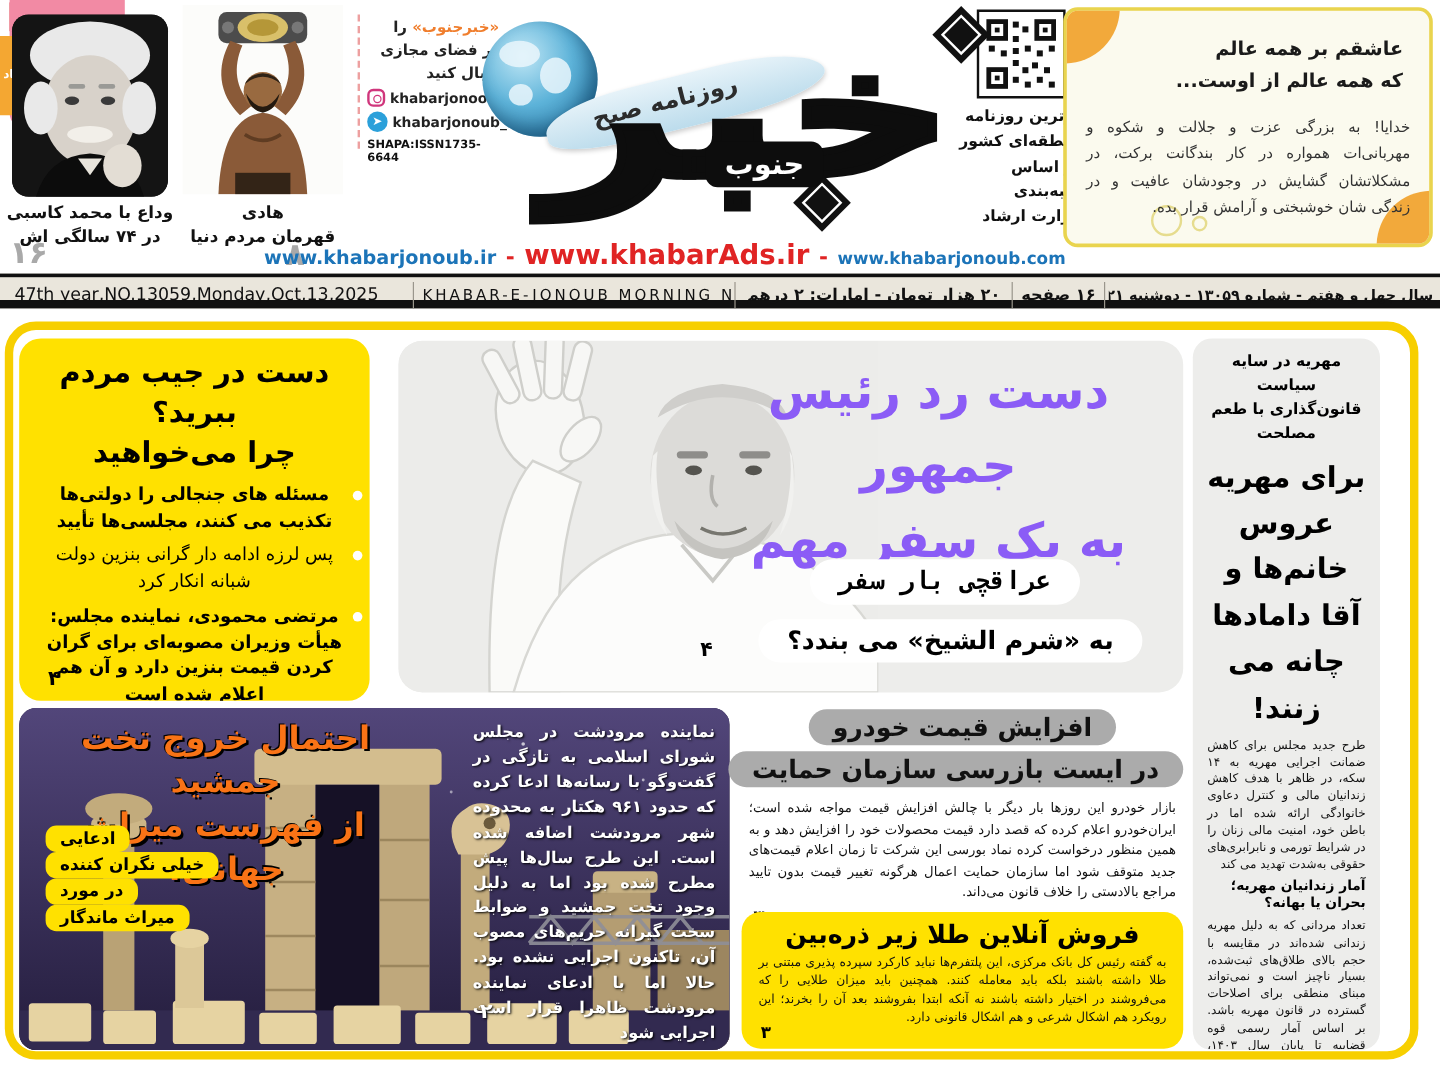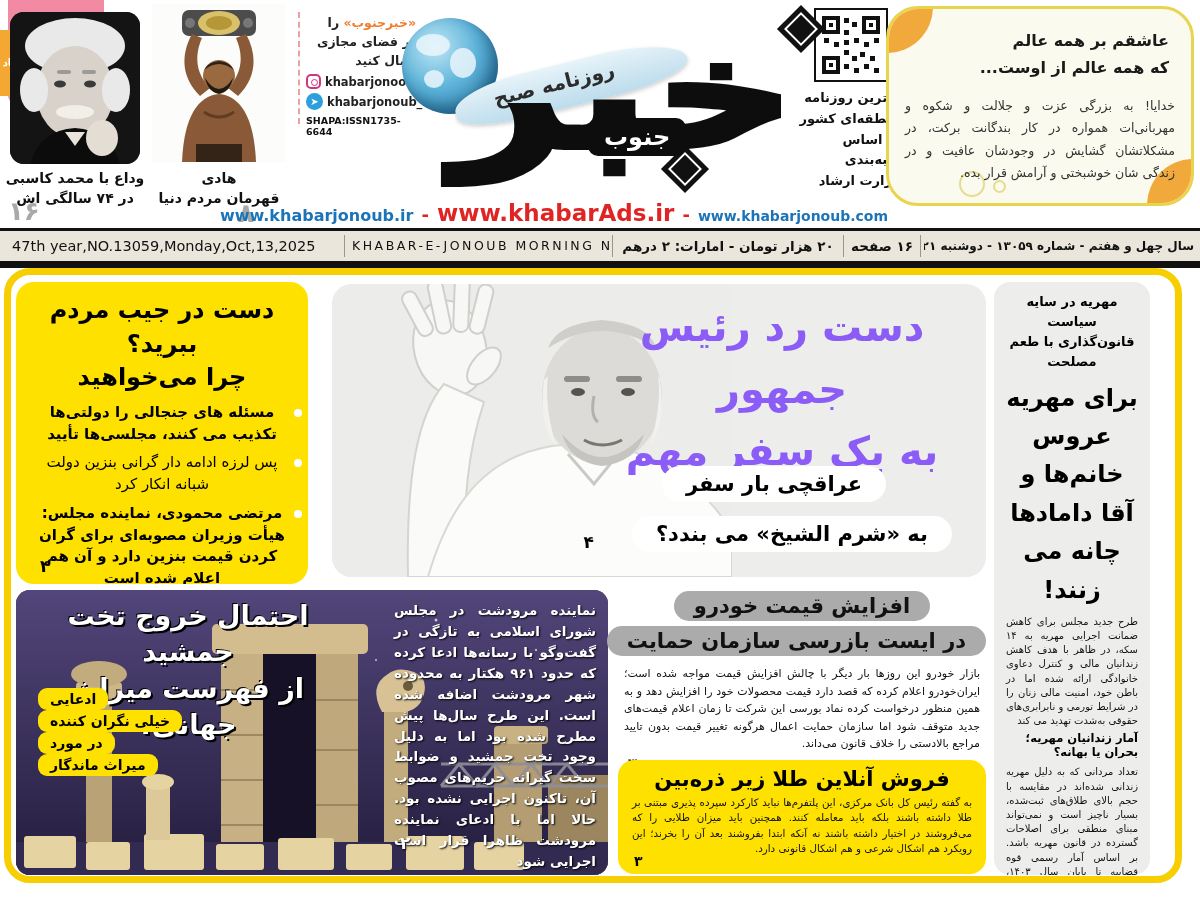--- a/index.html
+++ b/index.html
@@ -42,29 +42,29 @@
 
   .urls { left:286px; top:200px; width:536px; display:flex; justify-content:center; align-items:baseline; gap:8px; font-weight:bold; z-index:4; }
   .url-blue { color:#1c74b8; font-size:16px; }
   .url-blue2 { color:#1c74b8; font-size:14px; }
   .url-red { color:#e02424; font-size:23px; }
   .url-sep { color:#e02424; font-size:18px; }
 
   .qr { left:814px; top:8px; width:74px; height:74px; }
   .qr-text { left:798px; top:88px; width:102px; direction:rtl; text-align:right; font-weight:bold; font-size:13px; line-height:1.6; color:#111; }
 
-  .prayer { left:886px; top:6px; width:308px; height:200px; background:#fbfaee; border:3px solid #e9d44e; border-radius:32px; overflow:hidden; direction:rtl; }
+  .prayer { left:886px; top:6px; width:308px; height:200px; background:#fbfaee; border:3px solid #e9d44e; border-radius:12px; overflow:hidden; direction:rtl; }
   .prayer .wtl { position:absolute; left:-2px; top:-2px; width:46px; height:46px; background:#f2a93b; border-radius:0 0 46px 0; }
   .prayer .wbr { position:absolute; right:-2px; bottom:-2px; width:46px; height:46px; background:#f2a93b; border-radius:46px 0 0 0; }
   .prayer .circ { position:absolute; border:2px solid #e6dc8e; border-radius:50%; }
   .prayer-title { position:absolute; right:22px; top:18px; font-weight:bold; font-size:16px; line-height:1.7; color:#1a1a1a; text-align:right; }
   .prayer-body { position:absolute; right:16px; left:16px; top:86px; font-size:12.5px; line-height:1.78; text-align:justify; color:#333; }
 
   
-  .dateline { left:0; top:228px; width:1200px; height:40px; background:#eae6dc; border-top:3px solid #111; border-bottom:7px solid #111; }
+  .dateline { left:0; top:228px; width:1200px; height:29px; background:#eae6dc; border-top:3px solid #111; border-bottom:7px solid #111; }
   .dl-cell { position:absolute; top:0; height:30px; line-height:30px; color:#111; white-space:nowrap; overflow:hidden; }
   .dl-en1 { left:12px; width:330px; font-size:14.5px; }
   .dl-en2 { left:352px; width:258px; font-size:12.5px; letter-spacing:2.5px; }
   .dl-price { left:616px; width:224px; font-size:13.5px; font-weight:bold; direction:rtl; text-align:center; }
   .dl-pages { left:846px; width:72px; font-size:13.5px; font-weight:bold; direction:rtl; text-align:center; }
   .dl-date { left:924px; width:270px; font-size:12px; font-weight:bold; direction:rtl; text-align:center; }
   .dl-sep { position:absolute; top:4px; width:1px; height:22px; background:#9a968c; }
 
   
   .main-frame { left:4px; top:268px; width:1178px; height:615px; border:7px solid #f7cf00; border-radius:26px; }
@@ -72,32 +72,32 @@
   
   .fuel { left:16px; top:282px; width:292px; height:302px; background:#ffe100; border-radius:18px; direction:rtl; text-align:center; overflow:hidden; padding-top:12px; }
   .fuel-title { font-weight:bold; font-size:24px; line-height:1.4; color:#000; }
   .fuel-bullet { position:relative; margin:7px 18px 0; font-size:15px; line-height:1.45; color:#000; }
   .fuel-bullet::before { content:""; position:absolute; right:-12px; top:7px; width:8px; height:8px; border-radius:50%; background:#fff; }
   .fuel-bullet.b { font-weight:bold; }
   .fuel-page { position:absolute; left:24px; bottom:8px; font-weight:bold; font-size:17px; }
 
   
   .pers { left:16px; top:590px; width:592px; height:285px; border-radius:14px; overflow:hidden; background:#2a2344; }
-  .pers-head { position:absolute; left:4px; top:8px; width:336px; text-align:center; color:#ffffff; font-weight:bold; font-size:27px; line-height:1.35; text-shadow:2px 2px 0 #000, -1px -1px 0 #000; direction:rtl; }
+  .pers-head { position:absolute; left:4px; top:8px; width:336px; text-align:center; color:#f97316; font-weight:bold; font-size:27px; line-height:1.35; text-shadow:2px 2px 0 #000, -1px -1px 0 #000; direction:rtl; }
   .pers-tags { position:absolute; left:22px; top:98px; display:flex; flex-direction:column; align-items:flex-start; gap:0; }
   .pers-tag { background:#ffe100; color:#000; font-weight:bold; font-size:14px; padding:3px 12px; border-radius:9px; white-space:nowrap; }
   .pers-body { position:absolute; left:378px; top:10px; width:202px; color:#fff; font-weight:bold; font-size:13.5px; line-height:1.55; direction:rtl; text-align:justify; text-shadow:1px 1px 2px #000; }
   .pers-page { position:absolute; left:384px; bottom:22px; color:#fff; font-weight:bold; font-size:17px; text-shadow:1px 1px 2px #000; }
 
   
   .mainstory { left:332px; top:284px; width:654px; height:293px; background:#ededeb; border-radius:20px; overflow:hidden; }
   .ms-photo { position:absolute; left:0; top:0; width:400px; height:293px; }
   .ms-head { position:absolute; right:8px; top:12px; width:392px; text-align:center; direction:rtl; font-weight:bold; font-size:40px; line-height:1.55; color:#8b5cf6; }
   .ms-pill { position:absolute; background:#fff; border-radius:24px; font-weight:bold; font-size:21px; color:#000; padding:6px 24px; direction:rtl; white-space:nowrap; }
-  .ms-pill1 { right:100px; top:182px; }
+  .ms-pill1 { right:86px; top:182px;font-family:Liberation Mono, monospace; }
   .ms-pill2 { right:34px; top:232px;text-align:center; }
   .ms-page { position:absolute; right:392px; top:248px; font-weight:bold; font-size:17px; }
 
   
   .car { left:618px; top:586px; width:368px; direction:rtl; text-align:center; }
   .car-pill { display:inline-block; background:#ababab; border-radius:20px; color:#111; font-weight:bold; font-size:21px; padding:3px 20px; margin-top:5px; white-space:nowrap; }
   .car-body { margin-top:9px; padding:0 6px; font-size:11px; line-height:1.6; text-align:justify; color:#111; }
   .car-page { text-align:left; padding-left:10px; font-weight:bold; font-size:15px; margin-top:2px; }
 
   

